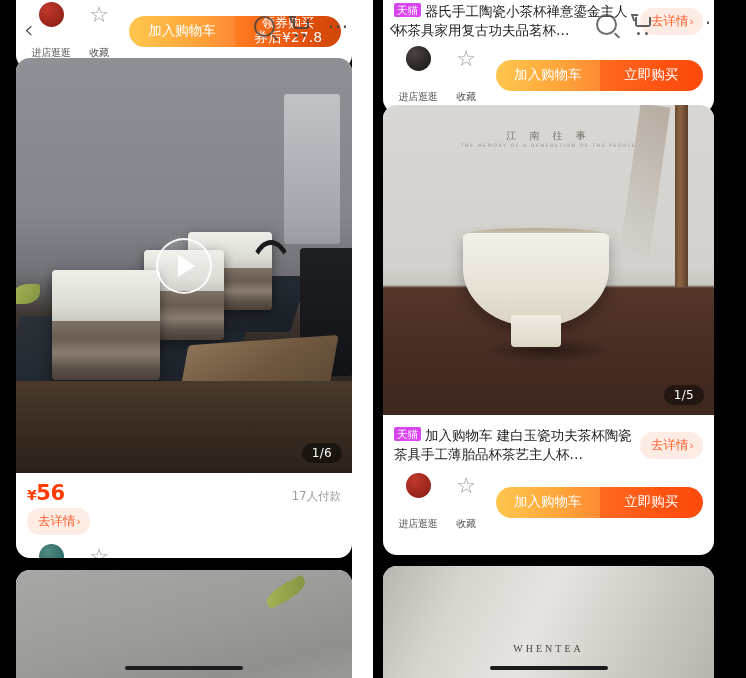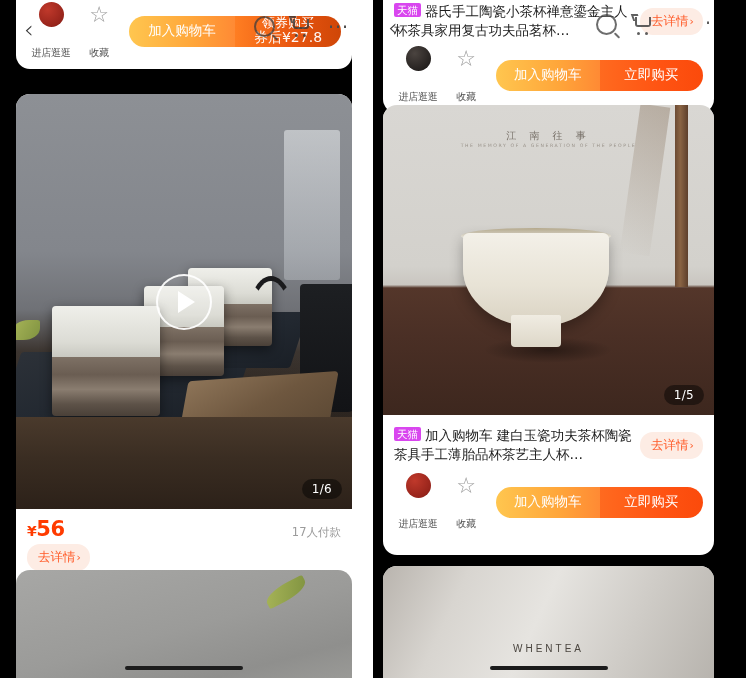--- a/index.html
+++ b/index.html
@@ -123,21 +123,21 @@
     position:absolute;
     background: linear-gradient(90deg,#6b4a33 0%, #8a6444 40%, #5d3f2c 100%);
   }
 
   
   .still-whentea { position:absolute; inset:0;
     background: linear-gradient(115deg,#b9b4ae 0%, #d8d5d0 22%, #e6e4e0 45%, #cfccc7 70%, #b4b0aa 100%); }
   .whentea-cn { position:absolute; width:100%; text-align:center; color:#3a3632; letter-spacing:5px;
       font-family:"DejaVu Serif","Liberation Serif",serif; }
   .whentea-en { position:absolute; width:100%; text-align:center; color:#4a453f; letter-spacing:3px;
-      font-family:Liberation Sans, sans-serif; }
+      font-family:Liberation Serif, serif; }
 
   
   .still-grey { position:absolute; inset:0;
     background: linear-gradient(165deg,#a7a7a5 0%, #9b9b99 45%, #8f8f8d 70%, #a3a39f 100%); }
 
   
   .play-btn {
     position: absolute; left:50%; top:50%; transform: translate(-50%,-50%);
     width: 56px; height: 56px; border-radius: 50%;
     border: 2px solid rgba(255,255,255,.92);
@@ -305,21 +305,21 @@
       <div class="ov" style="left:274px; top:16px;">
         <div class="ov-cart">
           <span class="handle"></span>
             <span class="body"></span>
             <span class="w1"></span>
             <span class="w2"></span>
         </div>
       </div>
       <div class="ov ov-dots" style="left:312px; top:18px;">···</div>
 
-      <div class="card" style="top:58px; height:500px;margin-top:36px;">
+      <div class="card" style="top:58px; height:500px;">
         <div class="media" style="height:415px;">
           <div class="still-cups">
 
             <div class="tray" style="left:-6px; top:258px; width:230px; height:70px;"></div>
             <div class="tray" style="left:118px; top:218px; width:165px; height:56px;"></div>
 
             <div class="cup" style="left:172px; top:174px; width:84px; height:78px;">
               <div class="top"></div>
                 <div class="bot"></div>
             </div>

